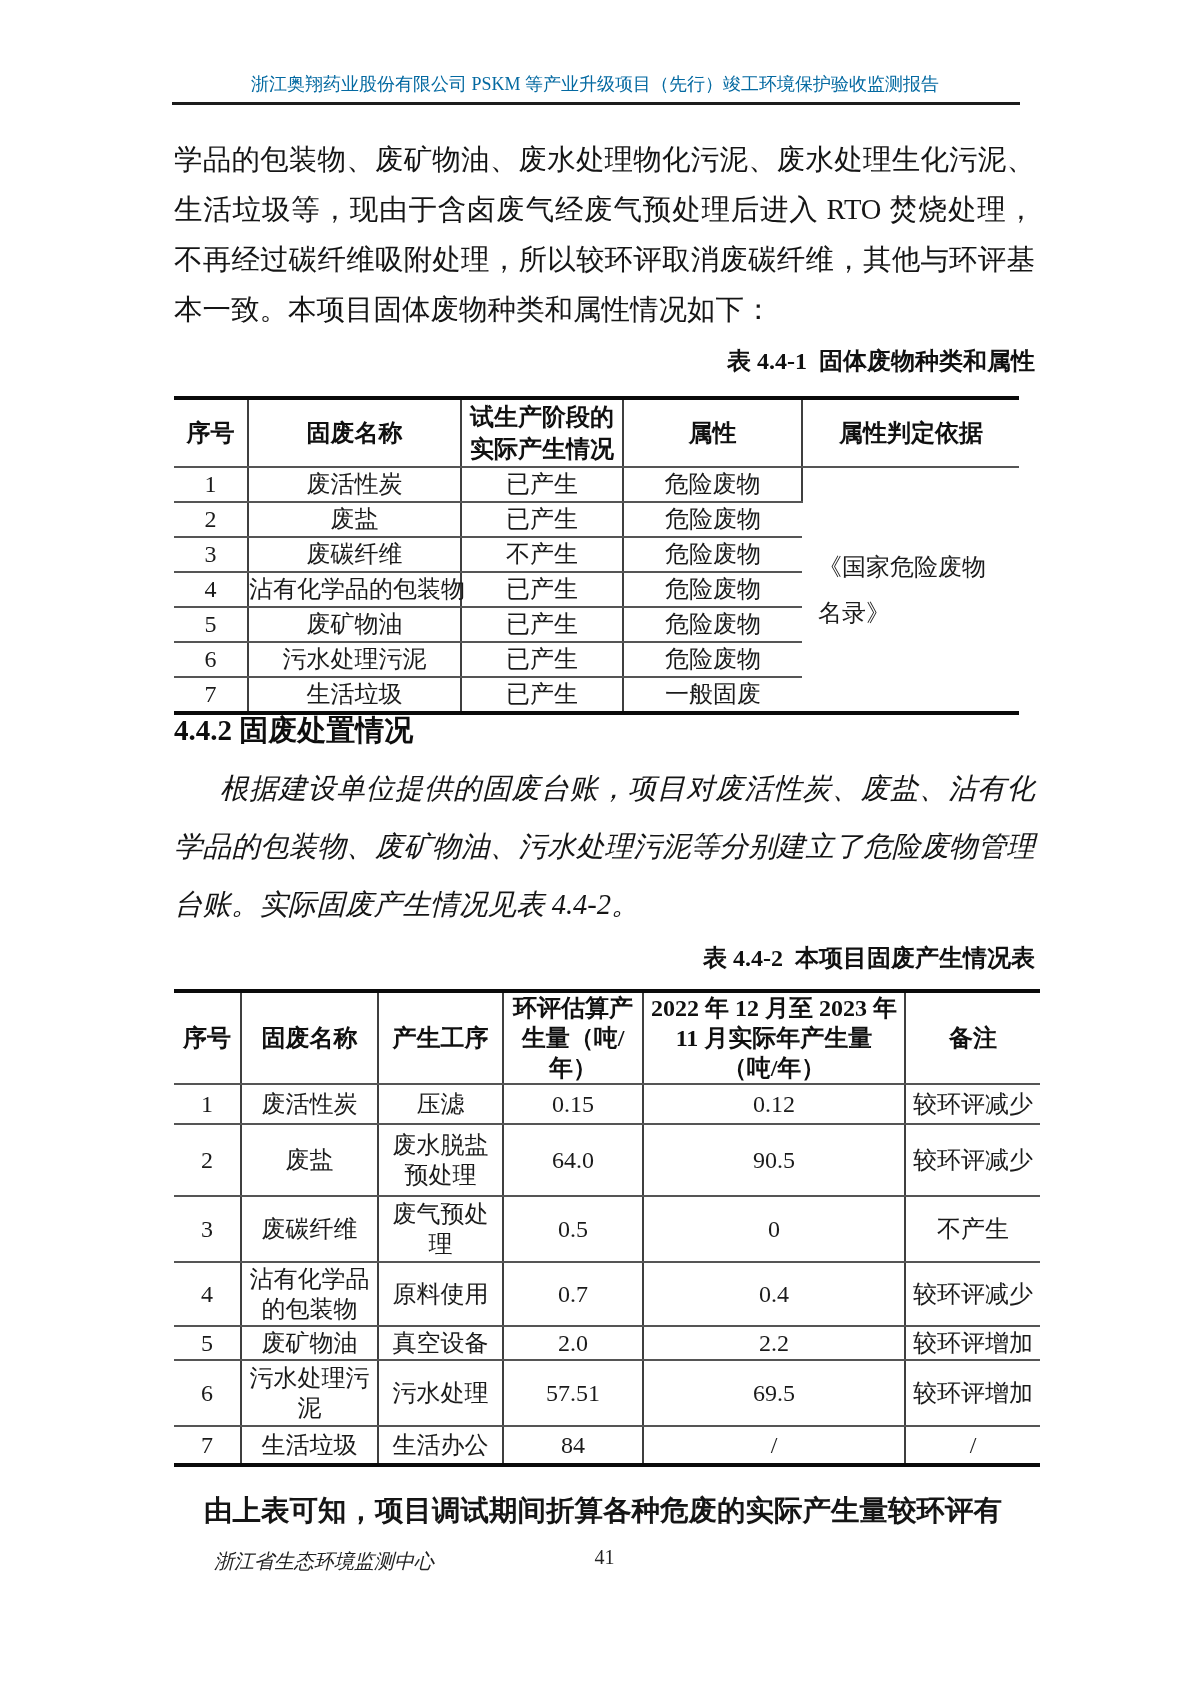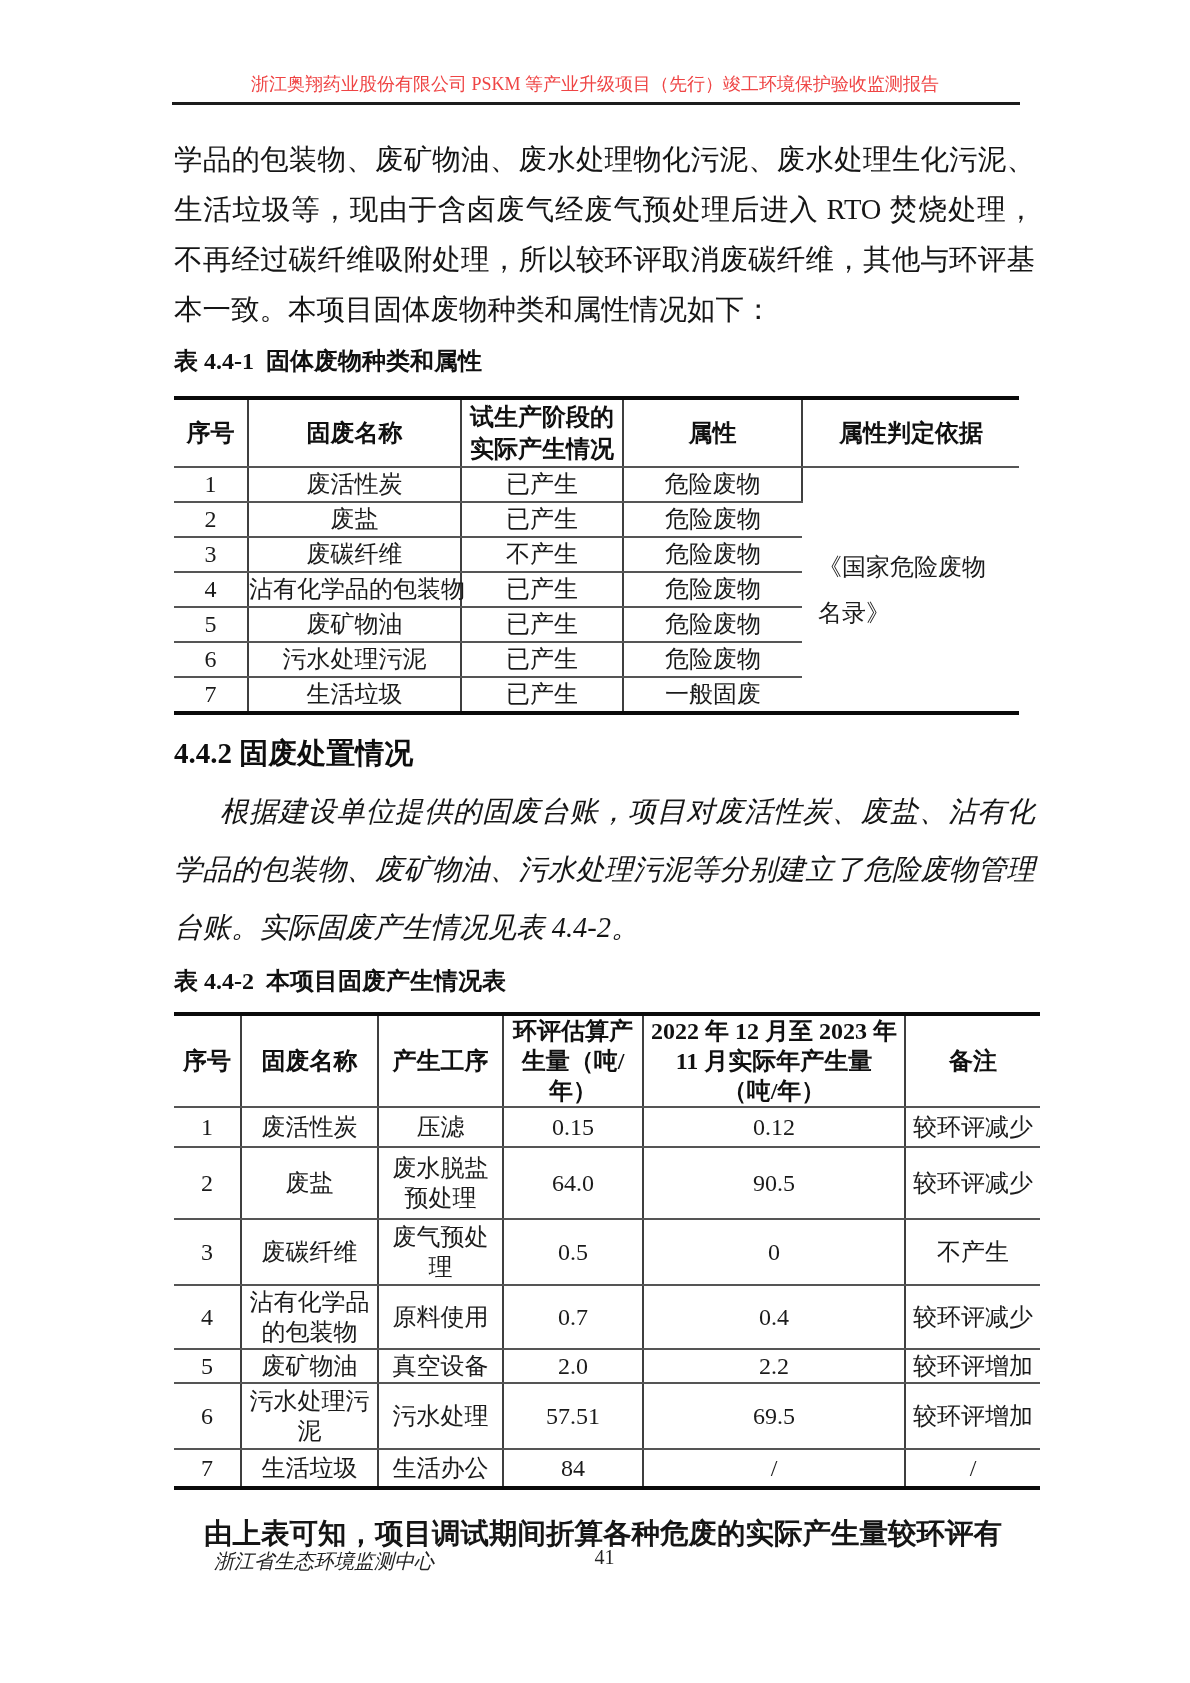--- a/index.html
+++ b/index.html
@@ -12,49 +12,48 @@
     color:#111;
     overflow:hidden;
   }
   
   .doc-header{
     margin:0 80px;
     padding-top:72px;
     text-align:center;
     font-size:18px;
     line-height:24px;
-    color:#ef4444;
+    color:#0369a1;
   }
   .doc-header-rule{
     margin:6px 170px 0 172px;
     border-bottom:3px solid #1c1c1c;
     height:0;
   }
   
   .content{margin-left:174px;width:861px;}
   .para{
     font-size:28.5px;
     text-align:justify;
     color:#151515;
   }
   .p1{margin-top:30px;line-height:50px;}
   .p2{margin-top:14px;line-height:58px;text-indent:46px;font-style:italic;}
   .p3{margin-top:27px;line-height:33px;text-indent:30px;font-weight:bold;}
   .caption{
-    text-align:left;
+    text-align:right;
     font-weight:bold;
     font-size:24px;
     line-height:30px;
     white-space:pre-wrap;
     color:#101010;
   }
   .caption-1{margin-top:11px;}
   .caption-2{margin-top:9px;}
   .section-heading{
-    margin-top:23px;
     font-size:29px;
     line-height:31px;
     font-weight:bold;
     color:#0e0e0e;
   }
   
   table{
     border-collapse:collapse;
     table-layout:fixed;
     border-top:4px solid #0a0a0a;

